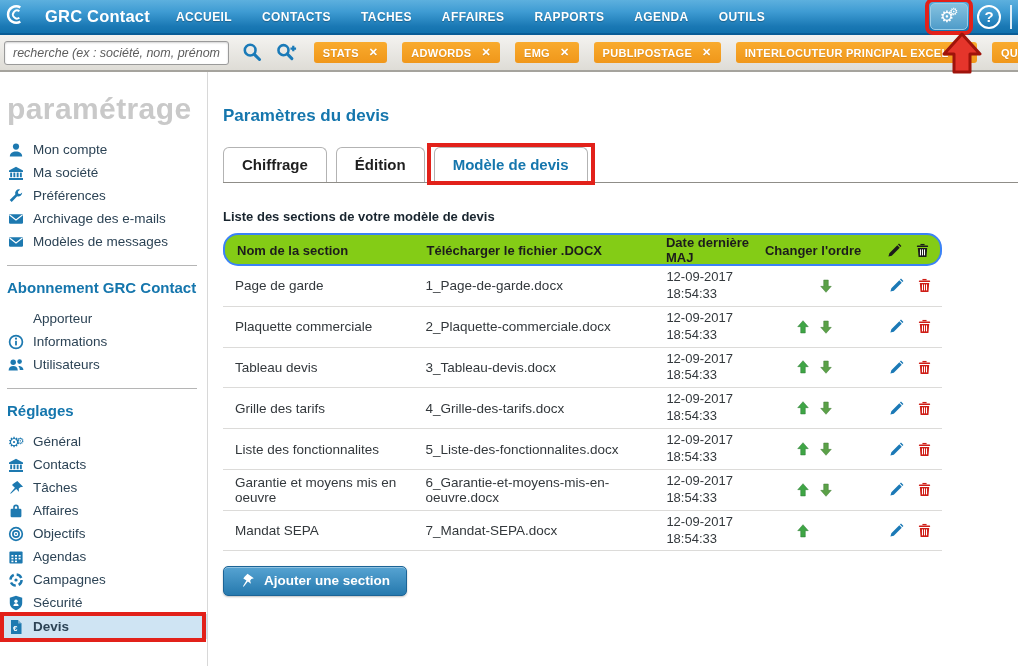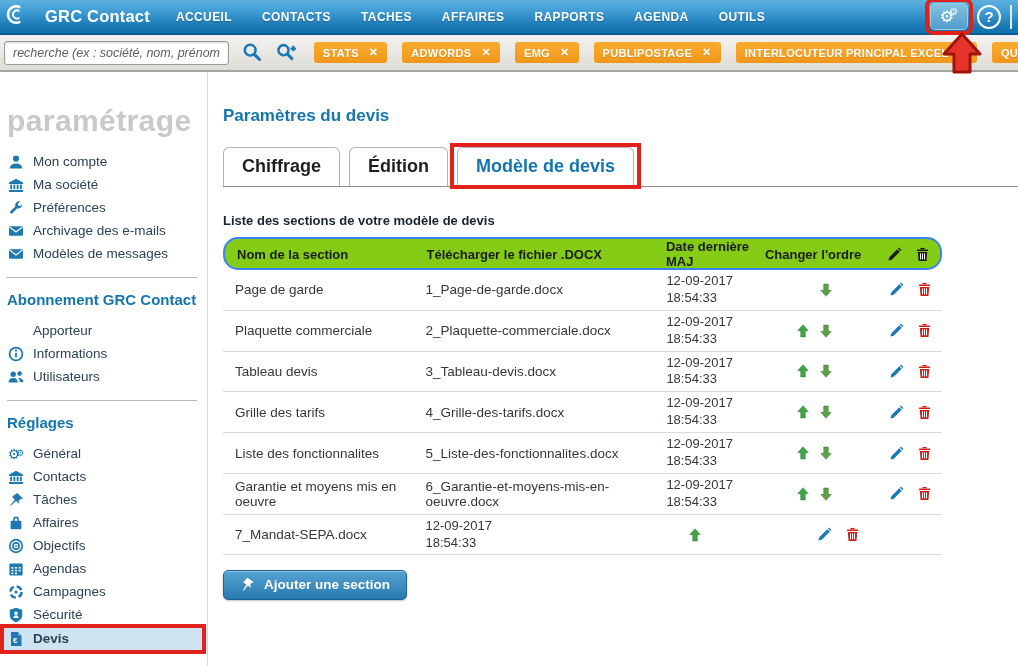--- a/index.html
+++ b/index.html
@@ -43,40 +43,40 @@
   .tags { display:flex; gap:15px; margin-left:17px; flex:1 1 auto; overflow:hidden; white-space:nowrap; }
   .tag { background:linear-gradient(#f9ab2e,#f0971a); color:#fff; font-weight:bold; font-size:11px;
     letter-spacing:.3px; padding:4px 9px; border-radius:3px; display:inline-flex; align-items:center;
     gap:10px; flex:0 0 auto; cursor:pointer; text-shadow:0 1px 0 rgba(0,0,0,.12); }
   .tag-close { font-size:11px; font-weight:bold; cursor:pointer; }
   .tag-cut { width:132px; justify-content:space-between; }
   
   .anno-arrow { position:absolute; left:941px; top:32px; width:42px; height:42px; z-index:40; pointer-events:none; }
   
   .content { display:flex; height:594px; }
-  .sidebar { width:208px; flex:0 0 208px; border-right:1px solid #d8d8d8; padding-top:12px; overflow:hidden; }
+  .sidebar { width:208px; flex:0 0 208px; border-right:1px solid #d8d8d8; padding-top:0; overflow:hidden; }
   .sb-title { font-size:30px; font-weight:bold; color:#c9c9c9; margin:20px 0 12px 7px; letter-spacing:.4px; }
   .sb-heading { color:#1576ad; font-weight:bold; font-size:15px; margin:13px 0 11px 7px; }
   .sb-divider { border-top:1px solid #b5b5b5; margin:12px 10px 3px 7px; }
   .sb-item { display:flex; align-items:center; height:23px; gap:8px; padding-left:7px;
     font-size:13.5px; color:#2c4355; position:relative; cursor:pointer; }
   .sb-icon { width:18px; height:16px; color:#1d79b0; display:flex; align-items:center;
     justify-content:center; flex:0 0 auto; }
   .sb-icon svg { width:16px; height:16px; }
   .sb-icon .gearglyph { font-size:14px; }
   .sb-icon .gearglyph.small { font-size:9px; margin-left:-4px; vertical-align:6px; }
   .sb-item.active { background:#cfe4f3; font-weight:bold; height:25px; }
   .sb-item.active::after { content:""; position:absolute; left:0; right:1px; top:-2px; bottom:-3px;
     border:4px solid #e2211a; pointer-events:none; z-index:30; }
   
   .main { flex:1 1 auto; position:relative; padding-left:15px; }
   .page-title { color:#1576ad; font-size:17px; font-weight:bold; margin-top:34px; }
   .tabs { display:flex; gap:9px; align-items:flex-end; margin-top:21px; border-bottom:1px solid #8f8d88; }
   .tab { background:#fff; border:1px solid #b3b3b3; border-bottom:none; border-radius:6px 6px 0 0;
-    padding:8px 18px 9px; font-size:18px; font-weight:bold; color:#1f1f1f; position:relative; cursor:pointer; }
+    padding:8px 18px 9px; font-size:15px; font-weight:bold; color:#1f1f1f; position:relative; cursor:pointer; }
   .tab.active { color:#1576ad; }
   .tab.annotated::after { content:""; position:absolute; inset:-5px -8px -3px -8px;
     border:4px solid #e2211a; pointer-events:none; z-index:20; }
   .list-title { font-weight:bold; font-size:13px; color:#18242e; margin-top:26px; }
   .table { width:719px; margin-top:9px; font-size:13.5px; color:#33383c; }
   .t-head, .t-row { display:grid; grid-template-columns:26.5% 33.5% 14.5% 15.5% 10%; align-items:center; }
   .t-head { height:33px; background:#84cc16; border:2px solid #3b82f6; border-radius:15px;
     font-weight:bold; color:#1c1c1c; font-size:13px; }
   .t-row { min-height:40px; border-bottom:1px solid #dcdbd9; padding:3px 0; }
   .c { padding-left:12px; }
@@ -617,20 +617,21 @@
                   <g fill="#fff">
                     <rect x="5.3" y="6.8" width="1.1" height="6.4"></rect>
                     <rect x="7.45" y="6.8" width="1.1" height="6.4"></rect>
                     <rect x="9.6" y="6.8" width="1.1" height="6.4"></rect>
                   </g>
                 </svg>
               </span>
             </div>
           </div>
           <div class="t-row">
+            <div class="c">Mandat SEPA</div>
             <div class="c c-file">7_Mandat-SEPA.docx</div>
             <div class="c c-date">
               <span>12-09-2017</span>
               <span>18:54:33</span>
             </div>
             <div class="c-order">
               <span class="arrow-btn">
                 <svg viewBox="0 0 16 16">
                   <path d="M8 .8l6 6.8h-3.4v7.2H5.4V7.6H2z" fill="#3fa545" stroke="#2d7d33" stroke-width=".6"></path>
                 </svg>

